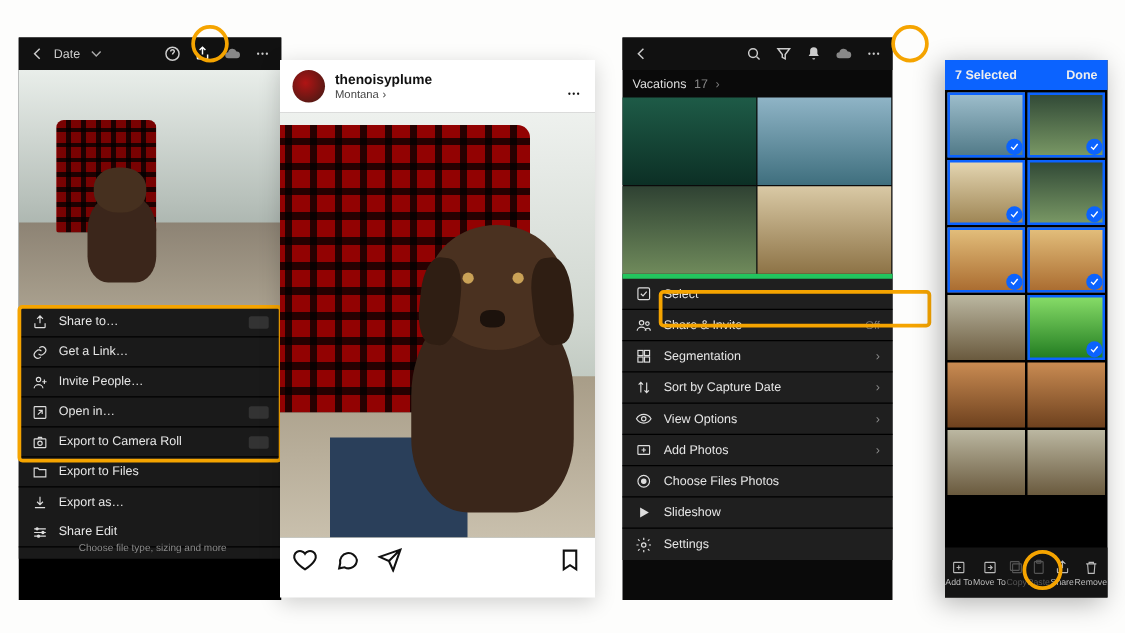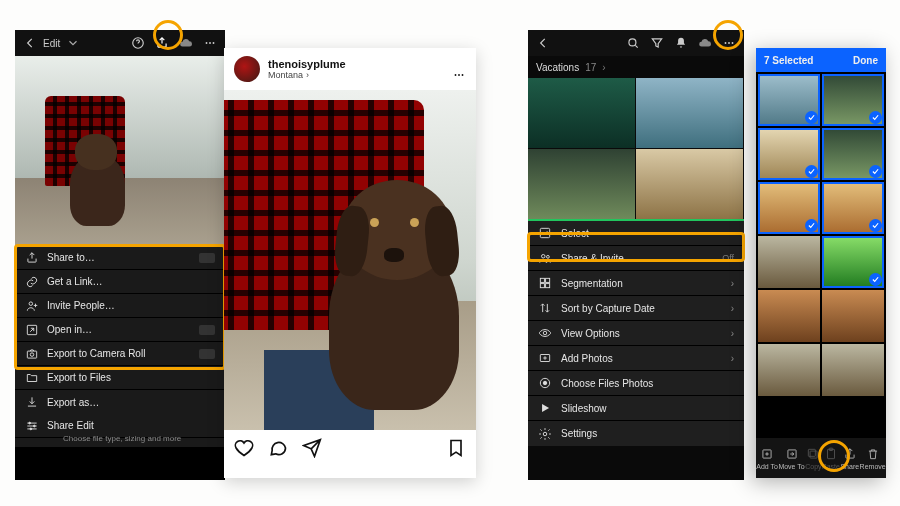--- a/index.html
+++ b/index.html
@@ -47,32 +47,32 @@
   .ig-img .ear.r{left:202px;top:116px;transform:rotate(-6deg);}
   .ig-img .eye{position:absolute;width:9px;height:9px;background:#caa257;border-radius:50%;}
   .ig-img .eye.l{left:146px;top:128px;}
   .ig-img .eye.r{left:186px;top:128px;}
   .ig-img .nose{position:absolute;left:160px;top:158px;width:20px;height:14px;background:#1c120c;border-radius:40%;}
   .ig-act{display:flex;align-items:center;justify-content:space-between;padding:8px 10px;}
   .ig-act .l{display:flex;gap:14px;}
   .ig-act svg{width:20px;height:20px;stroke:#111;fill:none;stroke-width:2;}
 
   
-  .grid-phone{position:absolute;left:528px;top:30px;width:216px;height:450px;background:#0a0a0a;}
+  .grid-phone{position:absolute;left:498px;top:30px;width:216px;height:450px;background:#0a0a0a;}
   .gp-head{height:26px;background:#111;display:flex;align-items:center;justify-content:space-between;padding:0 8px;color:#ccc;}
   .gp-head .rgt{display:flex;gap:10px;align-items:center;}
   .gp-crumb{height:22px;display:flex;align-items:center;gap:6px;padding:0 8px;color:#ddd;font-size:10px;}
   .gp-crumb .cnt{color:#888;}
   .gp-grid{display:flex;flex-wrap:wrap;gap:1px;padding:0 0 0 0;}
   .thumb{width:107px;height:70px;background:#345;}
   .t1{background:linear-gradient(#1e5b47,#0c2f25);}   
   .t2{background:linear-gradient(#8fb4c6,#3f6f7e);}   
   .t3{background:linear-gradient(#2f4233,#6f8a5b);}   
   .t4{background:linear-gradient(#d9c9a5,#8d7346);}   
-  .gp-menu{background:#1f1f1f;border-top:2px solid #22c55e;}
+  .gp-menu{background:#1f1f1f;border-top:4px solid #22c55e;}
   .gp-menu .row{display:flex;align-items:center;justify-content:space-between;height:25px;padding:0 10px;border-bottom:1px solid #000;color:#e6e6e6;font-size:10px;}
   .gp-menu .row .l{display:flex;align-items:center;gap:9px;}
   .gp-menu .off{color:#777;font-size:9px;}
   .gp-menu .chv{color:#888;}
   .sel-hl{position:absolute;left:527px;top:232px;width:218px;height:30px;border:3px solid #f5a400;border-radius:4px;pointer-events:none;}
   .ring.r2{left:713px;top:20px;width:30px;height:30px;}
 
   
   .sel-phone{position:absolute;left:756px;top:48px;width:130px;height:430px;background:#000;box-shadow:-4px 4px 20px rgba(0,0,0,.3);}
   .sel-bar{height:24px;background:#0b63ff;display:flex;align-items:center;justify-content:space-between;padding:0 8px;font-size:10px;font-weight:600;}
@@ -104,21 +104,21 @@
 <div class="stage">
 
   <div class="lr-phone">
     <div class="lr-head">
       <div class="lft">
         <span class="ic">
           <svg viewBox="0 0 24 24" fill="none" stroke="#ccc" stroke-width="2">
               <path d="M15 5l-7 7 7 7"></path>
             </svg>
         </span>
-        <span>Edit</span>
+        <span>Date</span>
         <span class="ic"><svg viewBox="0 0 24 24" fill="none" stroke="#aaa" stroke-width="2">
               <path d="M6 9l6 6 6-6"></path>
             </svg></span>
       </div>
       <div class="rgt">
         <span class="ic"><svg viewBox="0 0 24 24" fill="none" stroke="#ccc" stroke-width="2">
               <circle cx="12" cy="12" r="9"></circle>
               <path d="M9.5 9a2.5 2.5 0 115 0c0 1.5-2.5 2-2.5 4M12 17h.01"></path>
             </svg></span>
         <span class="ic"><svg viewBox="0 0 24 24" fill="none" stroke="#fff" stroke-width="2">

